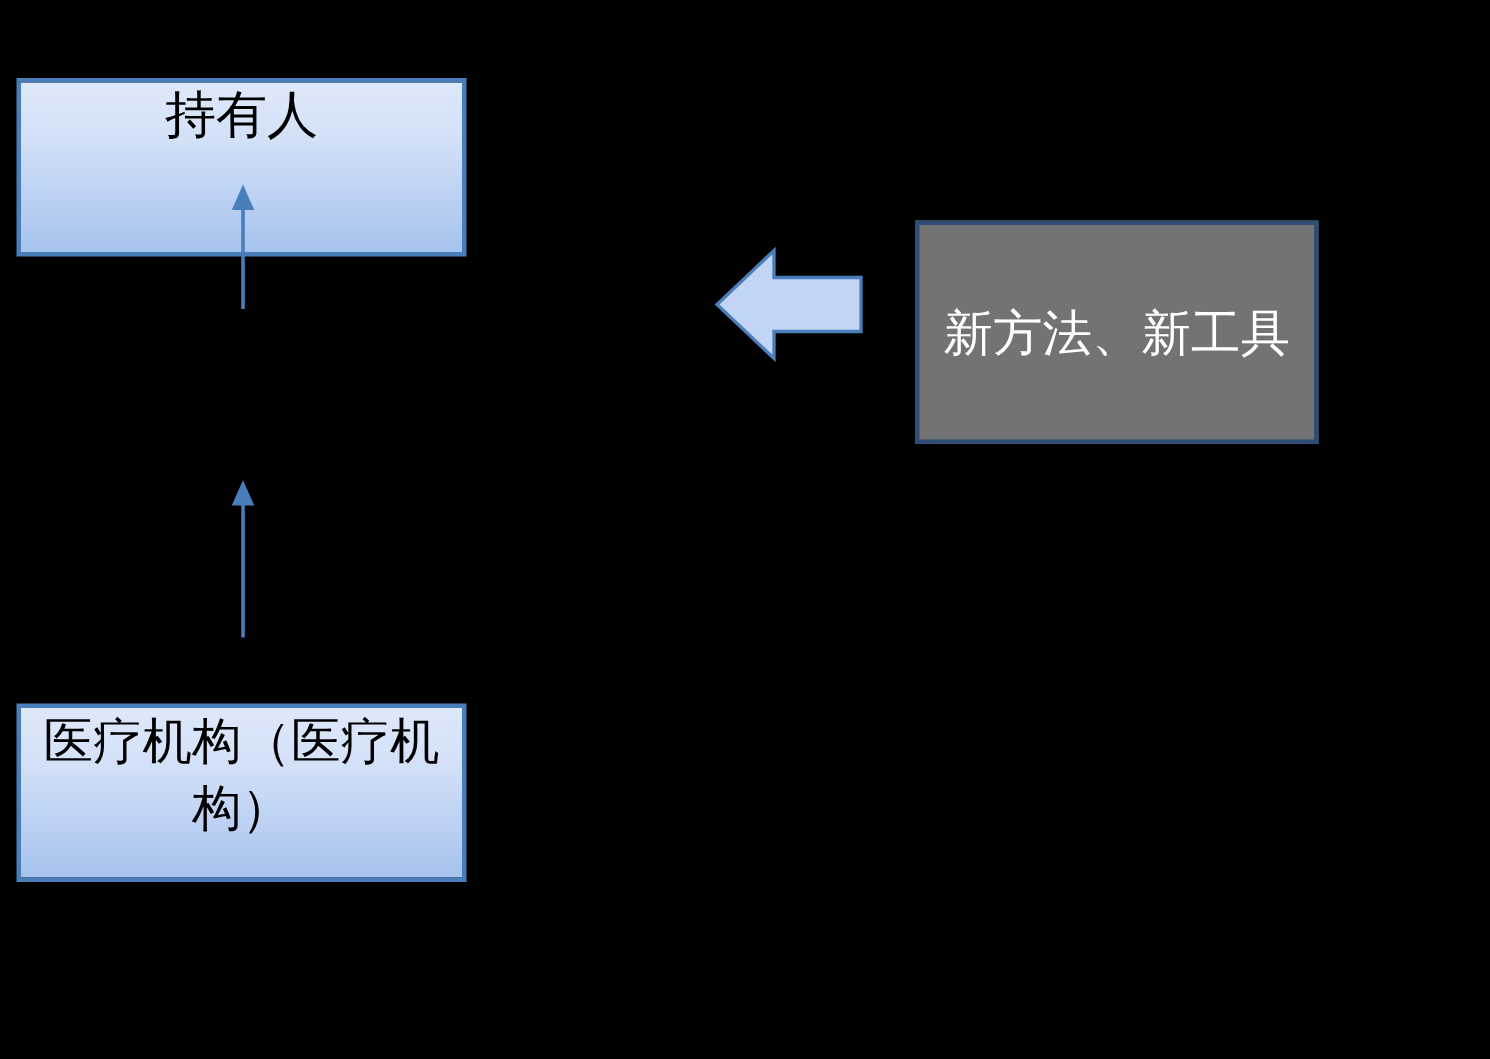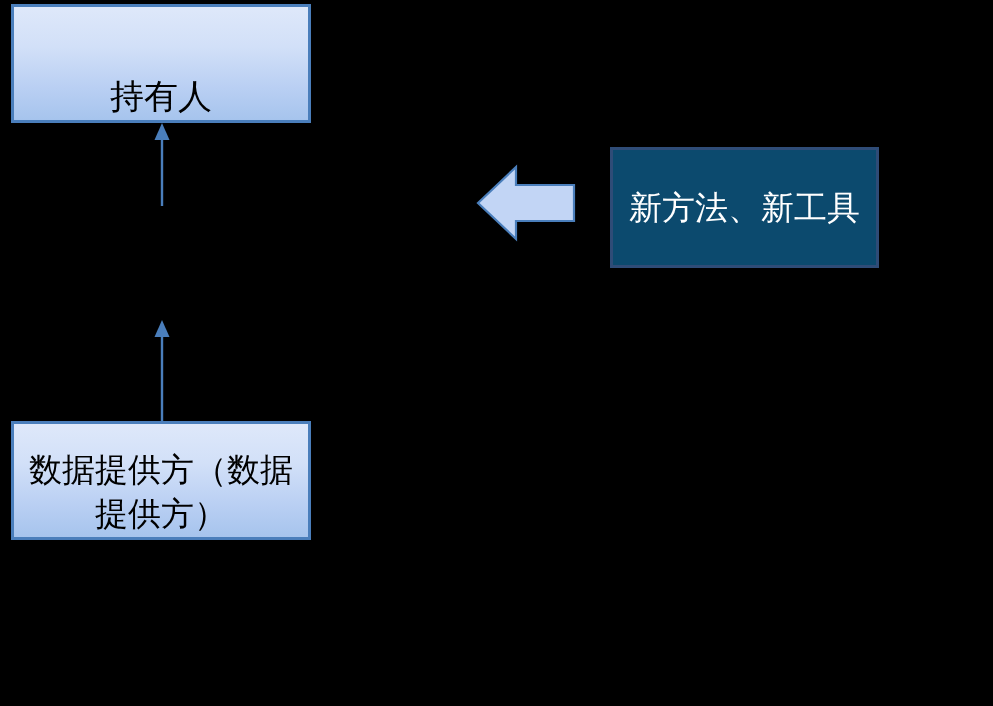--- a/index.html
+++ b/index.html
@@ -16,24 +16,25 @@
     font-family: "Liberation Sans", "DejaVu Sans", sans-serif;
   }
 
   
   .node-box {
     position: absolute;
     box-sizing: border-box;
     border: 3px solid #4a7ebb;
     background: linear-gradient(to bottom, #dee8fa 0%, #d2e0f8 35%, #b9cff3 72%, #a6c4ed 100%);
     display: flex;
-    align-items: flex-end;
+    align-items: flex-start;
     justify-content: center;
     text-align: center;
     color: #000000;
+    margin-top: 48px;
   }
   .node-label {
     display: block;
     width: 94%;
     line-height: 1.34;
     letter-spacing: 0px;
   }
 
   #box-holder {
     left: 11px;
@@ -82,24 +83,24 @@
     width: 100px;
     height: 78px;
   }
 
   
   #box-newtools {
     position: absolute;
     left: 610px;
     top: 147px;
     width: 269px;
-    height: 121px;
+    height: 149px;
     box-sizing: border-box;
     border: 3px solid #2f4c77;
-    background: #0c4a6e;
+    background: #737373;
     display: flex;
     align-items: center;
     justify-content: center;
     text-align: center;
   }
   #box-newtools .node-label {
     display: block;
     width: 88%;
     color: #ffffff;
     font-size: 33px;
@@ -120,21 +121,21 @@
     <polygon points="22,3 14.5,20 29.5,20" fill="#4a7ebb"></polygon>
   </svg>
 
 
   <svg class="connector" id="connector-institution-cro" style="left:140px; top:317px; width:44px; height:108px;" viewBox="0 0 44 108">
     <line x1="22" y1="108" x2="22" y2="14" stroke="#4a7ebb" stroke-width="2.4"></line>
     <polygon points="22,3 14.5,20 29.5,20" fill="#4a7ebb"></polygon>
   </svg>
 
   <div class="node-box" id="box-institution">
-    <span class="node-label">数据提供方（数据提供方）</span>
+    <span class="node-label">医疗机构（医疗机构）</span>
   </div>
 
   <svg id="block-arrow" viewBox="0 0 100 78">
     <polygon points="2,39 40,3 40,21 98,21 98,57 40,57 40,75" fill="#c2d5f5" stroke="#4a7ebb" stroke-width="2.2" stroke-linejoin="miter"></polygon>
   </svg>
 
   <div id="box-newtools">
     <span class="node-label">新方法、新工具</span>
   </div>
 

